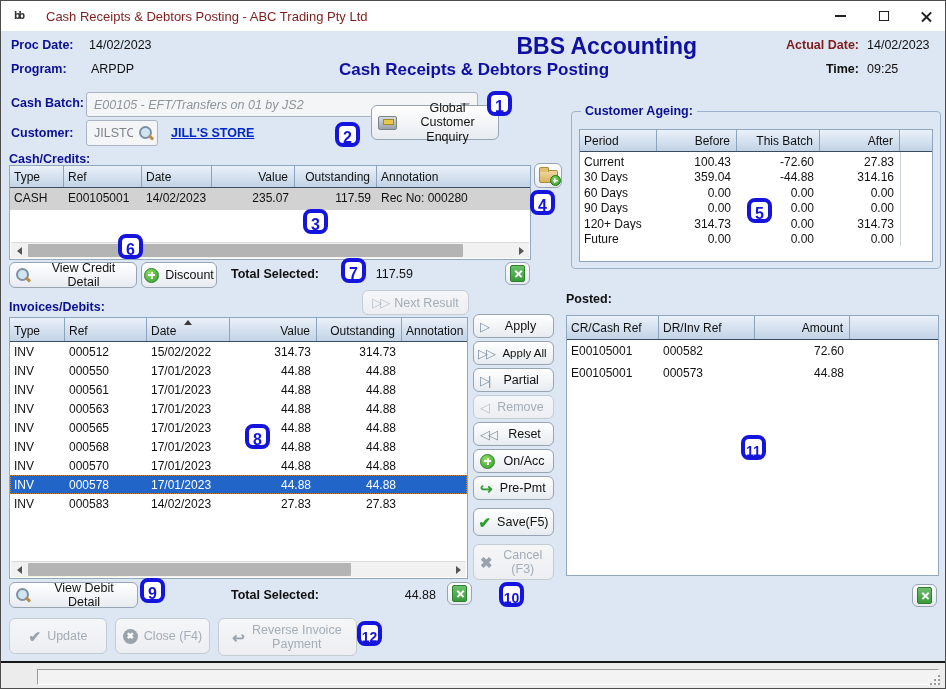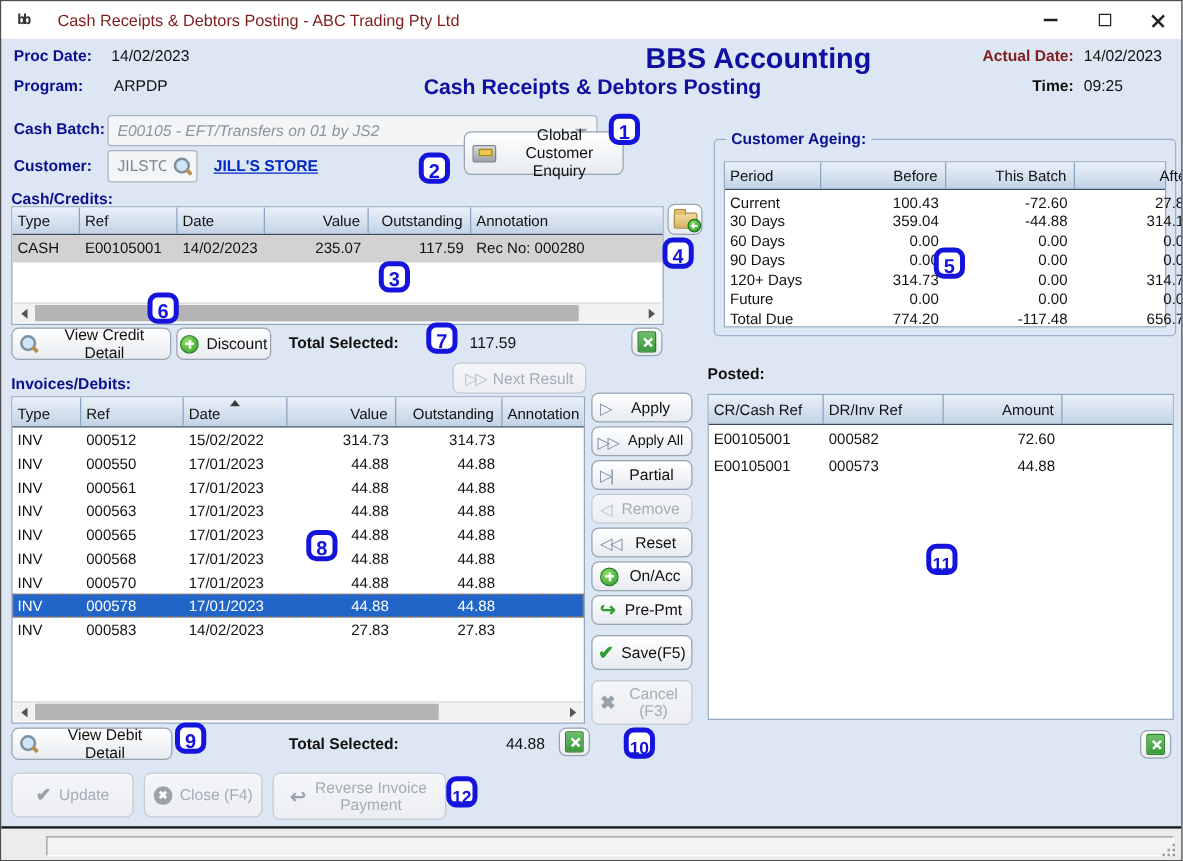--- a/index.html
+++ b/index.html
@@ -45,21 +45,21 @@
   
   .tbl{position:absolute;background:#fff;border:1px solid #8fa7c0;}
   .thead{display:grid;height:22px;background:linear-gradient(#eaf1f9,#c2d3e6);border-bottom:1px solid #3c4c60;}
   .th{border-right:1px solid #8aa4c0;padding:4px 4px 0;font-size:12px;white-space:nowrap;overflow:hidden;position:relative;}
   .trow{display:grid;}
   .td{padding:2.5px 4px 0;font-size:12px;white-space:nowrap;overflow:hidden;}
   .num{text-align:right;padding-right:6px;}
   .cc-grid{grid-template-columns:54px 78px 70px 83px 82px 1fr;}
   .inv-grid{grid-template-columns:55px 82px 83px 87px 85px 1fr;}
   .pst-grid{grid-template-columns:92px 96px 95px 1fr;}
-  .ag-grid{grid-template-columns:77px 80px 83px 80px 1fr;gap:20px;}
+  .ag-grid{grid-template-columns:77px 80px 83px 80px 1fr;}
   .csel{background:#d2d2d2;}
   .sel{background:#2165c9;color:#fff;outline:1px dotted #c08040;outline-offset:-1px;}
   .sort-asc{position:absolute;top:2px;left:50%;margin-left:-4px;width:0;height:0;
     border-left:4px solid transparent;border-right:4px solid transparent;border-bottom:5px solid #3a3a3a;}
   
   .hscroll{position:absolute;left:1px;right:1px;bottom:1px;height:16px;background:#f1f1f1;border-top:1px solid #dcdcdc;}
   .hs-ar{position:absolute;top:0;width:16px;height:15px;display:flex;align-items:center;justify-content:center;}
   .hs-ar.l{left:0}.hs-ar.r{right:0}
   .hs-ar.l i{width:0;height:0;border-top:4px solid transparent;border-bottom:4px solid transparent;border-right:5px solid #555;}
   .hs-ar.r i{width:0;height:0;border-top:4px solid transparent;border-bottom:4px solid transparent;border-left:5px solid #555;}
@@ -251,27 +251,20 @@
       <div class="td num">314.73</div>
       <div class="td" style="border-left:1px solid #c8d4e0"></div>
     </div>
     <div class="trow ag-grid" style="height:15.6px">
       <div class="td">Future</div>
       <div class="td num">0.00</div>
       <div class="td num">0.00</div>
       <div class="td num">0.00</div>
       <div class="td" style="border-left:1px solid #c8d4e0"></div>
     </div>
-    <div class="trow ag-grid" style="height:15.6px">
-      <div class="td">Total Due</div>
-      <div class="td num">774.20</div>
-      <div class="td num">-117.48</div>
-      <div class="td num">656.72</div>
-      <div class="td" style="border-left:1px solid #c8d4e0"></div>
-    </div>
   </div>
   <div class="co" style="left:746px;top:197px">5</div>
 
   <span class="lbl" style="left:8px;top:299px">Invoices/Debits:</span>
   <button class="btn disabled" style="left:361px;top:289px;width:107px;height:25px">
     <span class="tri dis">▷▷</span>
     <span>Next Result</span>
   </button>
 
   <div class="tbl" style="left:8px;top:316px;width:459px;height:262px">

